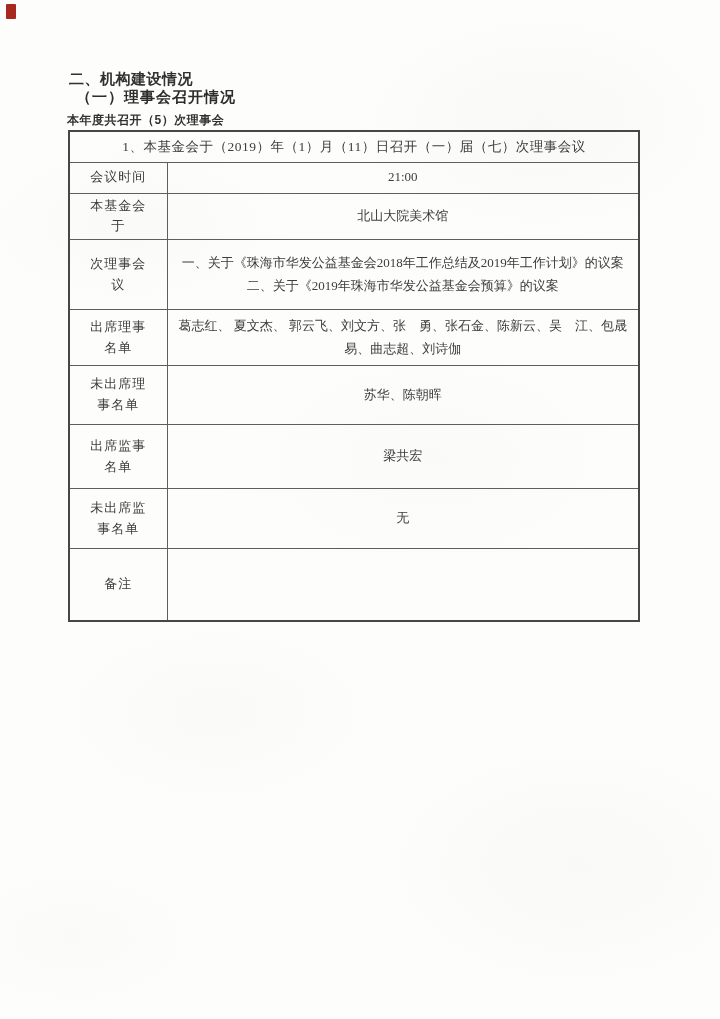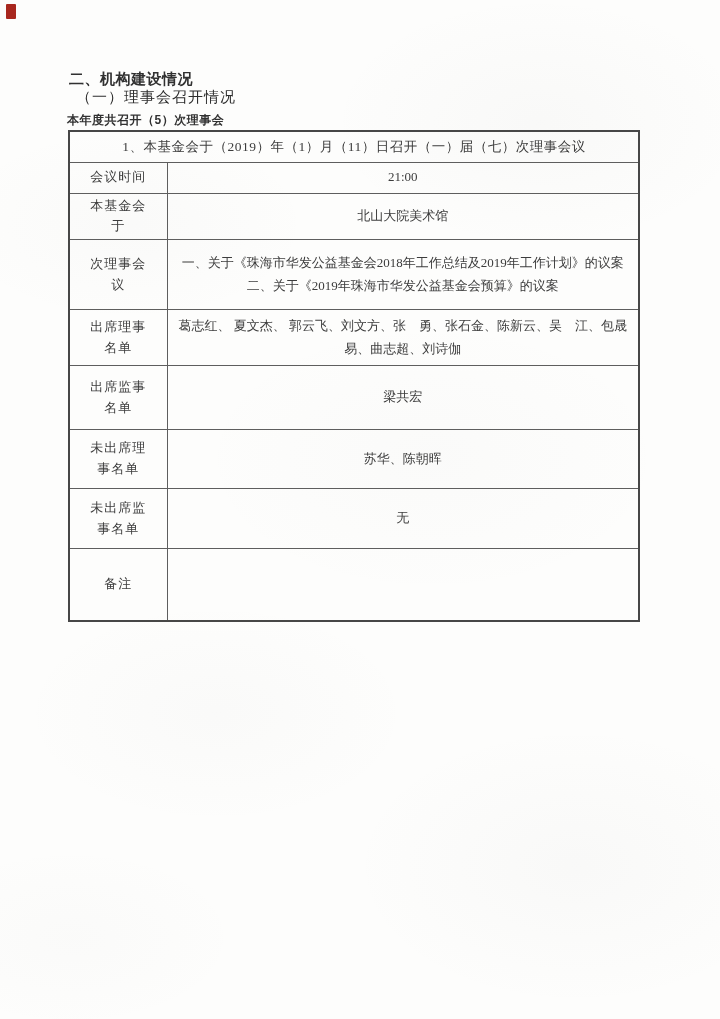--- a/index.html
+++ b/index.html
@@ -42,21 +42,21 @@
     font-weight: bold;
     font-size: 15px;
     letter-spacing: 0.5px;
     color: #313131;
   }
   .h-sub {
     position: absolute;
     left: 76px;
     top: 88px;
     font-family: "Liberation Sans", "DejaVu Sans", sans-serif;
-    font-weight: normal;
+    font-weight: bold;
     font-size: 15px;
     letter-spacing: 1px;
     color: #2d2d2d;
   }
   .h-count {
     position: absolute;
     left: 67px;
     top: 112px;
     font-family: "Liberation Sans", "DejaVu Sans", sans-serif;
     font-weight: bold;
@@ -128,27 +128,27 @@
       <tr style="height:70px">
         <td class="label-cell">次理事会议</td>
         <td>一、关于《珠海市华发公益基金会2018年工作总结及2019年工作计划》的议案
 二、关于《2019年珠海市华发公益基金会预算》的议案</td>
       </tr>
       <tr style="height:56px">
         <td class="label-cell">出席理事名单</td>
         <td>葛志红、 夏文杰、 郭云飞、刘文方、张　勇、张石金、陈新云、吴　江、包晟
 易、曲志超、刘诗伽</td>
       </tr>
+      <tr style="height:59px">
+        <td class="label-cell">未出席理事名单</td>
+        <td>苏华、陈朝晖</td>
+      </tr>
       <tr style="height:64px">
         <td class="label-cell">出席监事名单</td>
         <td>梁共宏</td>
-      </tr>
-      <tr style="height:59px">
-        <td class="label-cell">未出席理事名单</td>
-        <td>苏华、陈朝晖</td>
       </tr>
       <tr style="height:60px">
         <td class="label-cell">未出席监事名单</td>
         <td>无</td>
       </tr>
       <tr style="height:72px">
         <td class="label-cell">备注</td>
         <td></td>
       </tr>
     </tbody>

